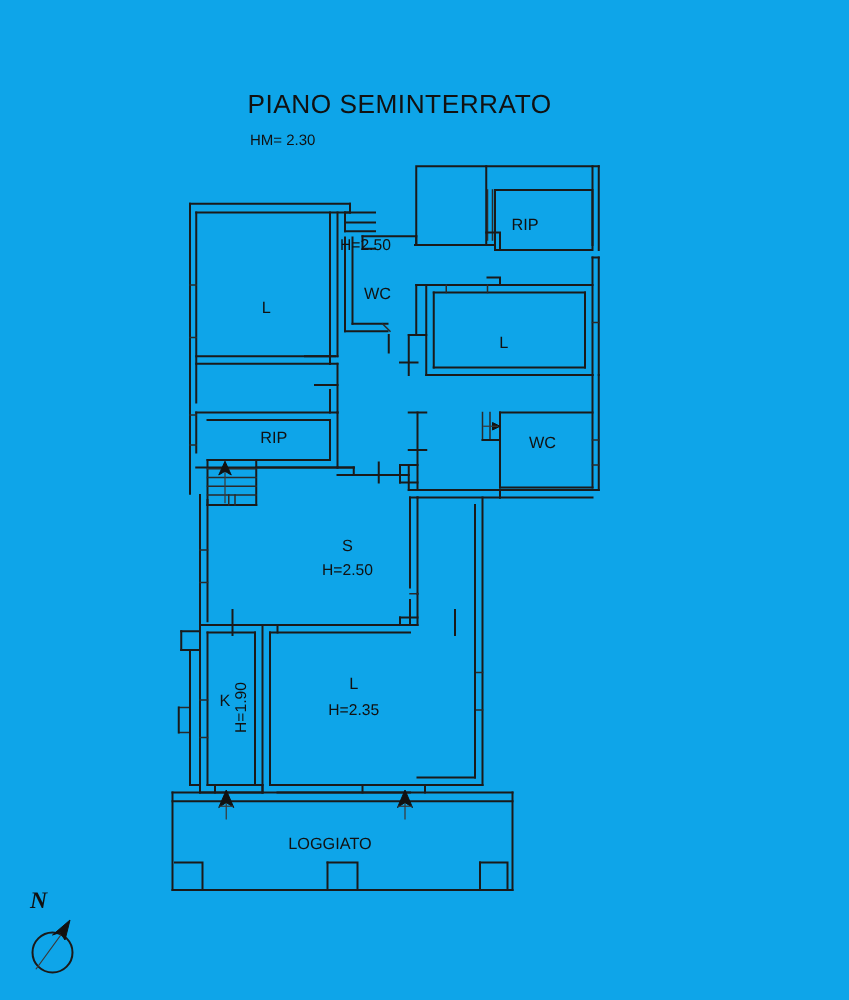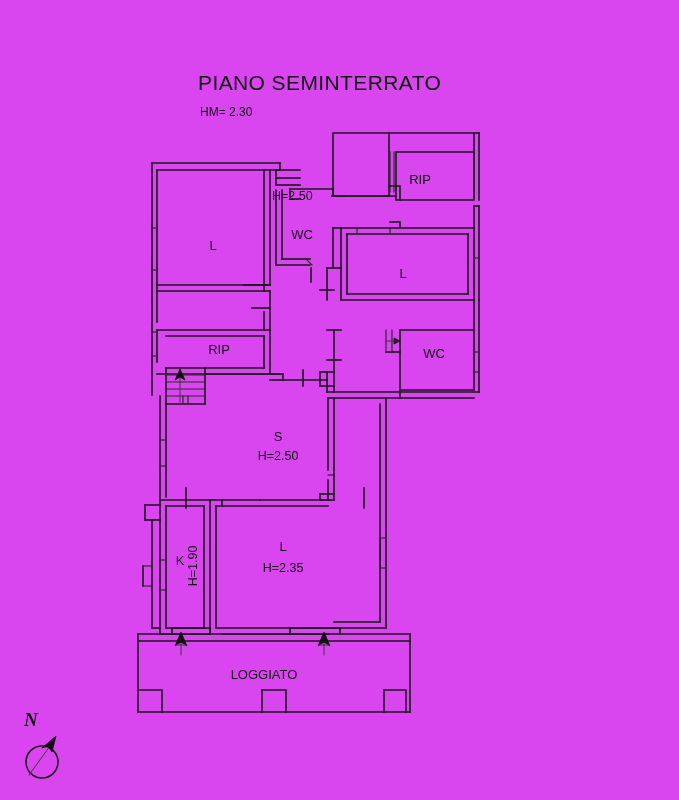--- a/index.html
+++ b/index.html
@@ -12,21 +12,21 @@
     height: 800px;
     overflow: hidden;
     font-family: "Liberation Sans", sans-serif;
     color: #111111;
     position: relative;
   }
   #plan-root {
     position: relative;
     width: 679px;
     height: 800px;
-    background: #d946ef;
+    background: #0ea5e9;
   }
   svg#floorplan {
     display: block;
     width: 679px;
     height: 800px;
   }
   .wall {
     fill: none;
     stroke: #1a1a1a;
     stroke-width: 1.6;

